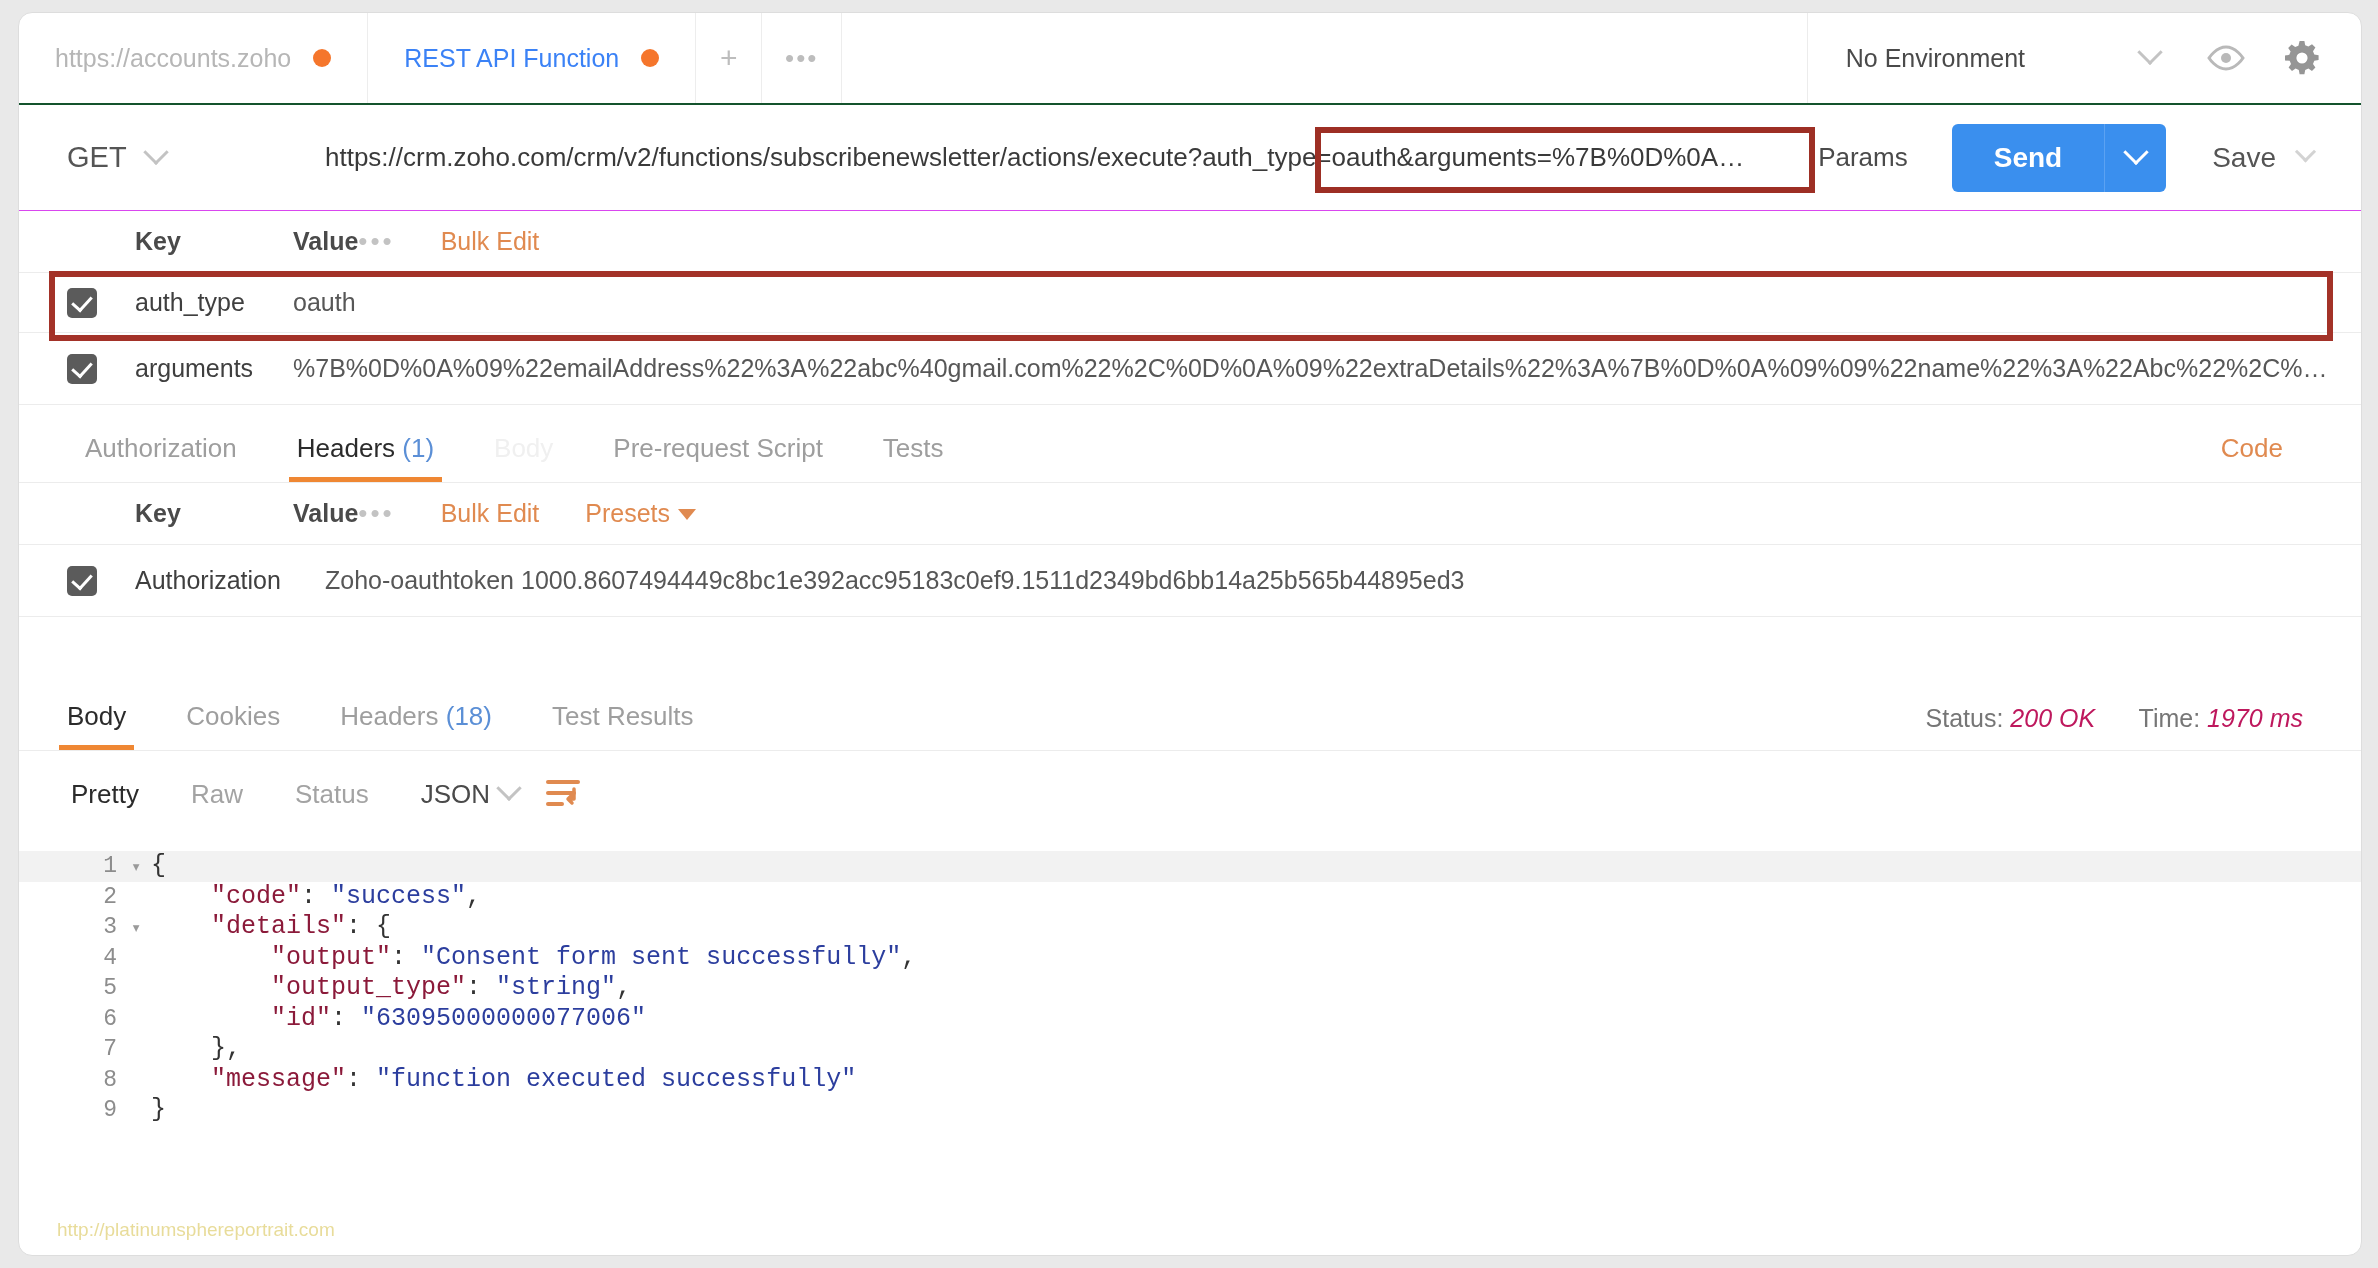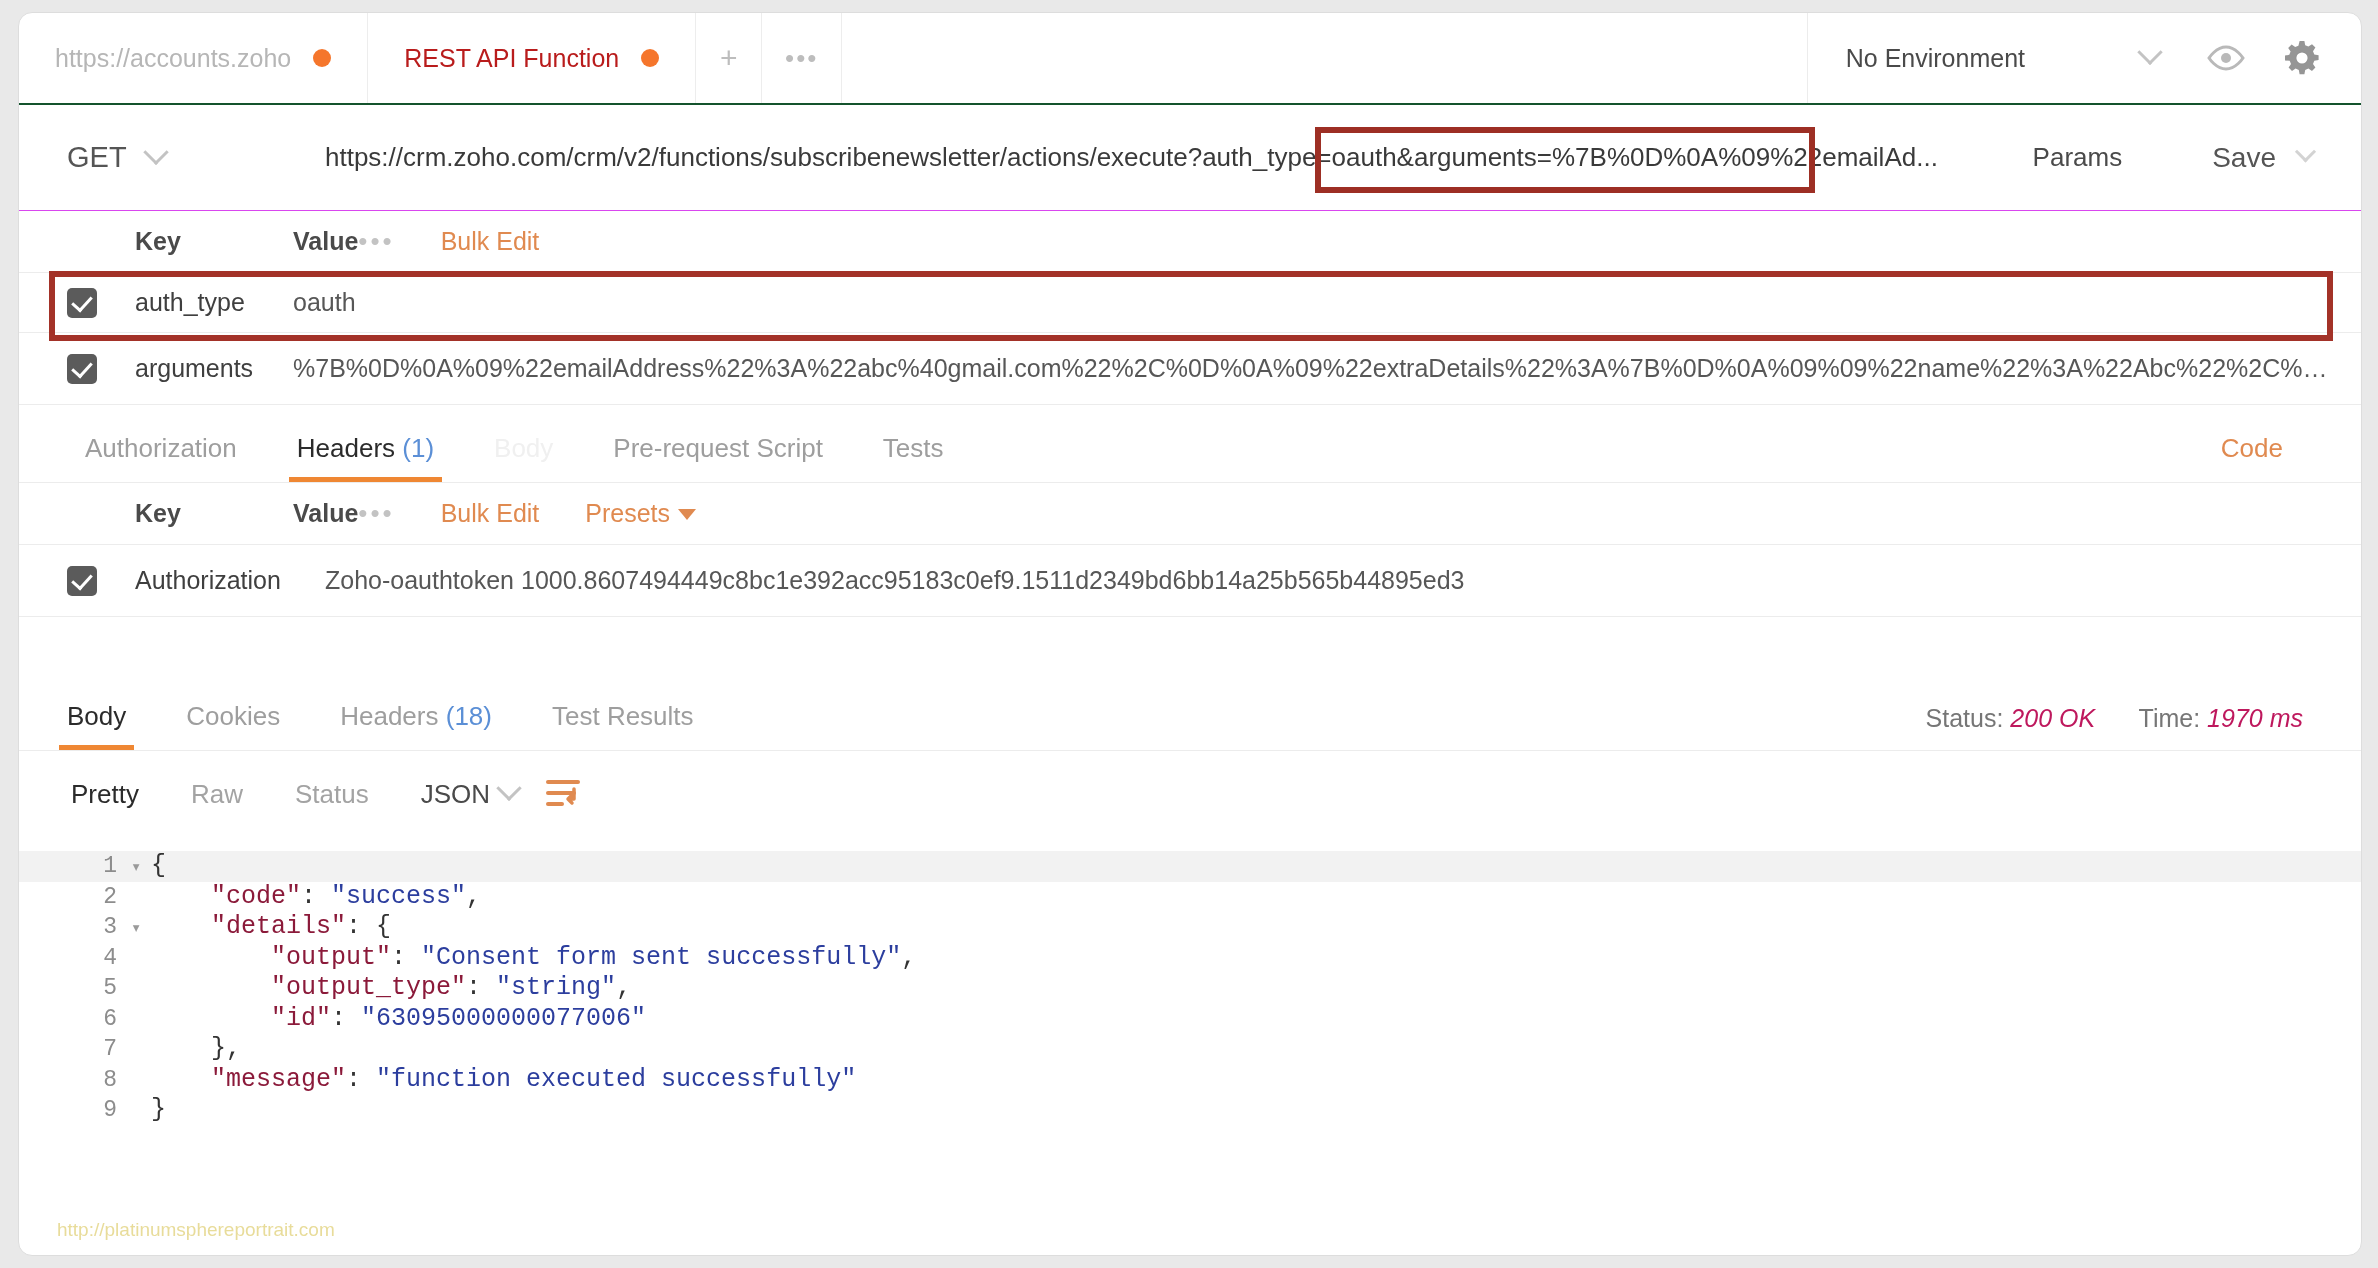--- a/index.html
+++ b/index.html
@@ -31,21 +31,21 @@
   .req-tab {
     display: flex;
     align-items: center;
     gap: 22px;
     padding: 0 36px;
     border-right: 1px solid #ededed;
     font-size: 25px;
     white-space: nowrap;
   }
   .req-tab.inactive { color: #b6b6b6; }
-  .req-tab.active { color: #b91c1c; }
+  .req-tab.active { color: #3b82f6; }
   .dot {
     width: 18px; height: 18px;
     border-radius: 50%;
     background: #f5762c;
     display: inline-block;
     flex: none;
   }
   .tab-btn {
     display: flex;
     align-items: center;
@@ -385,20 +385,26 @@
   </div>
 
   <div class="urlbar">
     <div class="method">
       <span>GET</span>
       <span class="chev"></span>
     </div>
     <div class="urlfield">https://crm.zoho.com/crm/v2/functions/subscribenewsletter/actions/execute?auth_type=oauth&amp;arguments=%7B%0D%0A%09%22emailAd...</div>
     <div class="annot-url"></div>
     <div class="params-lbl">Params</div>
+    <div class="send-group">
+      <div class="send-btn">Send</div>
+      <div class="send-caret">
+          <span class="chev"></span>
+        </div>
+    </div>
     <div class="save-btn">Save</div>
     <div class="save-caret">
         <span class="chev"></span>
       </div>
   </div>
 
   <div class="ptable">
     <div class="prow head">
       <div class="ck-cell"></div>
       <div class="hkey">Key</div>

